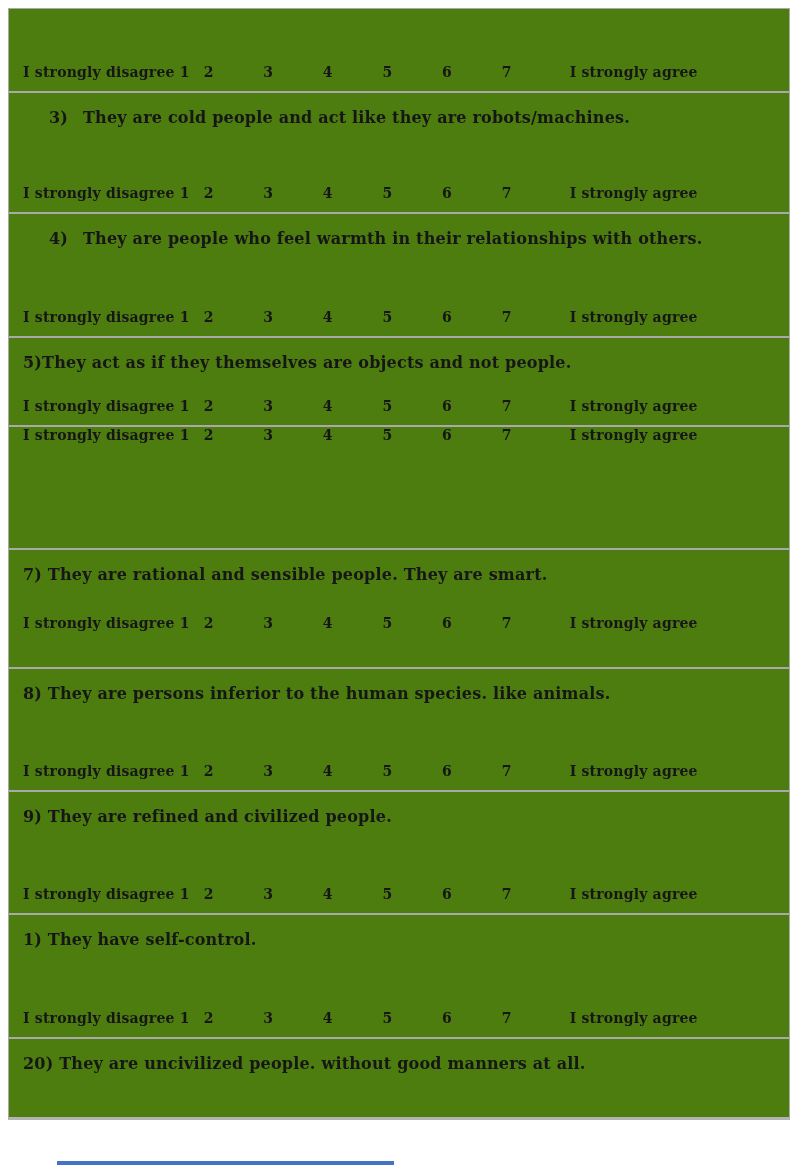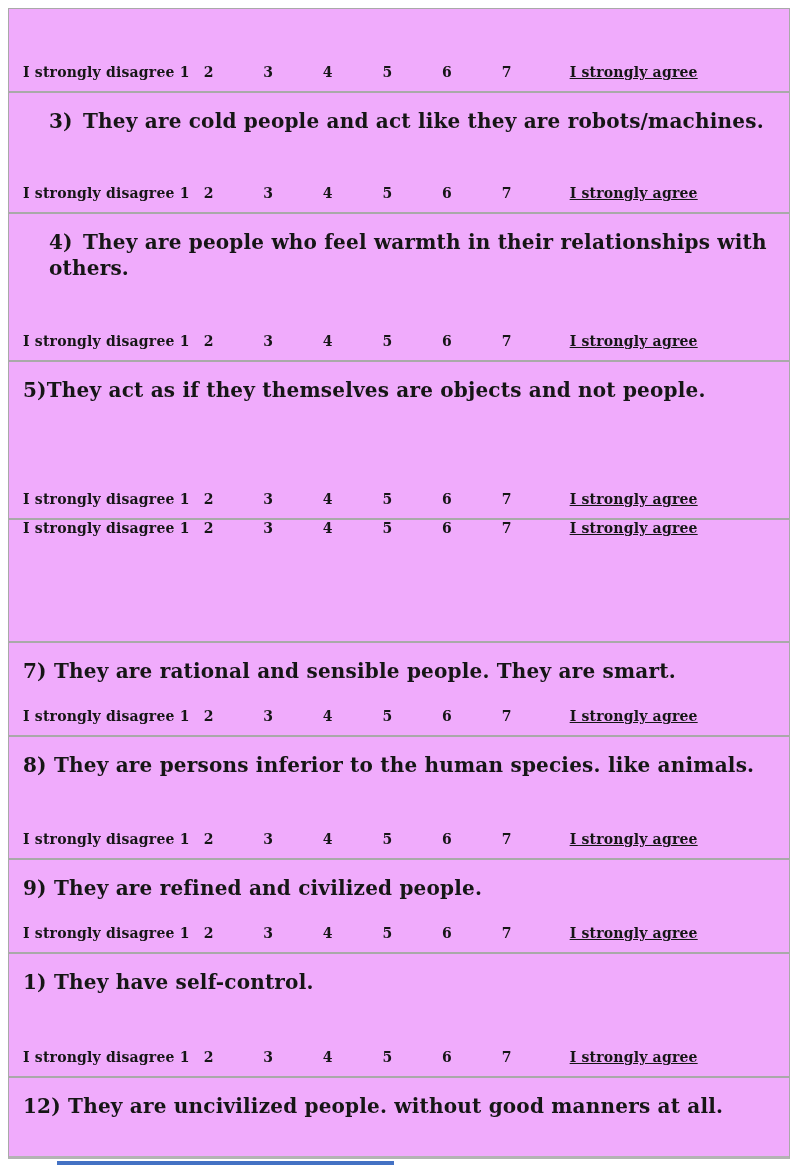--- a/index.html
+++ b/index.html
@@ -4,51 +4,51 @@
 <style>
   html,body{margin:0;padding:0;}
   body{
     width:798px;height:1167px;position:relative;background:#ffffff;
     font-family:"DejaVu Serif","Liberation Serif",serif;
     color:#161616;overflow:hidden;
   }
   .table{
     position:absolute;left:8px;top:8px;width:780px;
     border:1px solid #a9a9a9;border-bottom:3px solid #b3b3b3;
-    box-sizing:content-box;background:#f0abfc;
+    box-sizing:content-box;background:#4d7c0f;
   }
   .row{
     box-sizing:border-box;display:flex;flex-direction:column;
     justify-content:space-between;
   }
   .row + .row{border-top:2px solid #a9a9a9;}
   .r0{height:82px;justify-content:flex-end;}
   .r1{height:121px;}
-  .r2{height:148px;}
-  .r3{height:158px;}
+  .r2{height:124px;}
+  .r3{height:89px;}
   .r4{height:123px;}
   .r5{height:94px;}
-  .r6{height:123px;}
-  .r7{height:94px;}
+  .r6{height:123px;margin-top:25px;}
+  .r7{height:123px;}
   .r8{height:124px;}
   .r9{height:80px;justify-content:flex-start;}
   .stmt{
-    font-size:20px;font-weight:600;letter-spacing:.2px;
+    font-size:16px;font-weight:600;letter-spacing:.2px;
     padding:15px 14px 0 14px;line-height:1.3;
   }
   .stmt.indent{padding-left:40px;}
   .stmt .pnum{display:inline-block;min-width:34px;}
   .scale{
     display:flex;align-items:baseline;font-size:14px;font-weight:600;
     letter-spacing:.2px;padding:0 14px;margin-bottom:11px;white-space:nowrap;
   }
   .sl{flex:none;}
   .nums{flex:none;display:flex;justify-content:space-between;width:308px;margin-left:14px;}
   .num{display:inline-block;text-align:center;min-width:10px;}
-  .sr{margin-left:58px;text-decoration:underline;}
+  .sr{margin-left:58px;}
   .blue-bar{
     position:absolute;left:57px;top:1161px;width:337px;height:4px;
     background:#4472c4;
   }
 </style>
 </head>
 <body>
 
 <div class="table">
 
@@ -203,19 +203,19 @@
         <span class="num">5</span>
         <span class="num">6</span>
         <span class="num">7</span>
       </span>
       <span class="sr">I strongly agree</span>
     </div>
   </section>
 
   <section class="row r9">
     <div class="stmt">
-      <span>12) They are uncivilized people. without good manners at all.</span>
+      <span>20) They are uncivilized people. without good manners at all.</span>
     </div>
   </section>
 
 </div>
 
 <div class="blue-bar"></div>
 
 </body></html>

